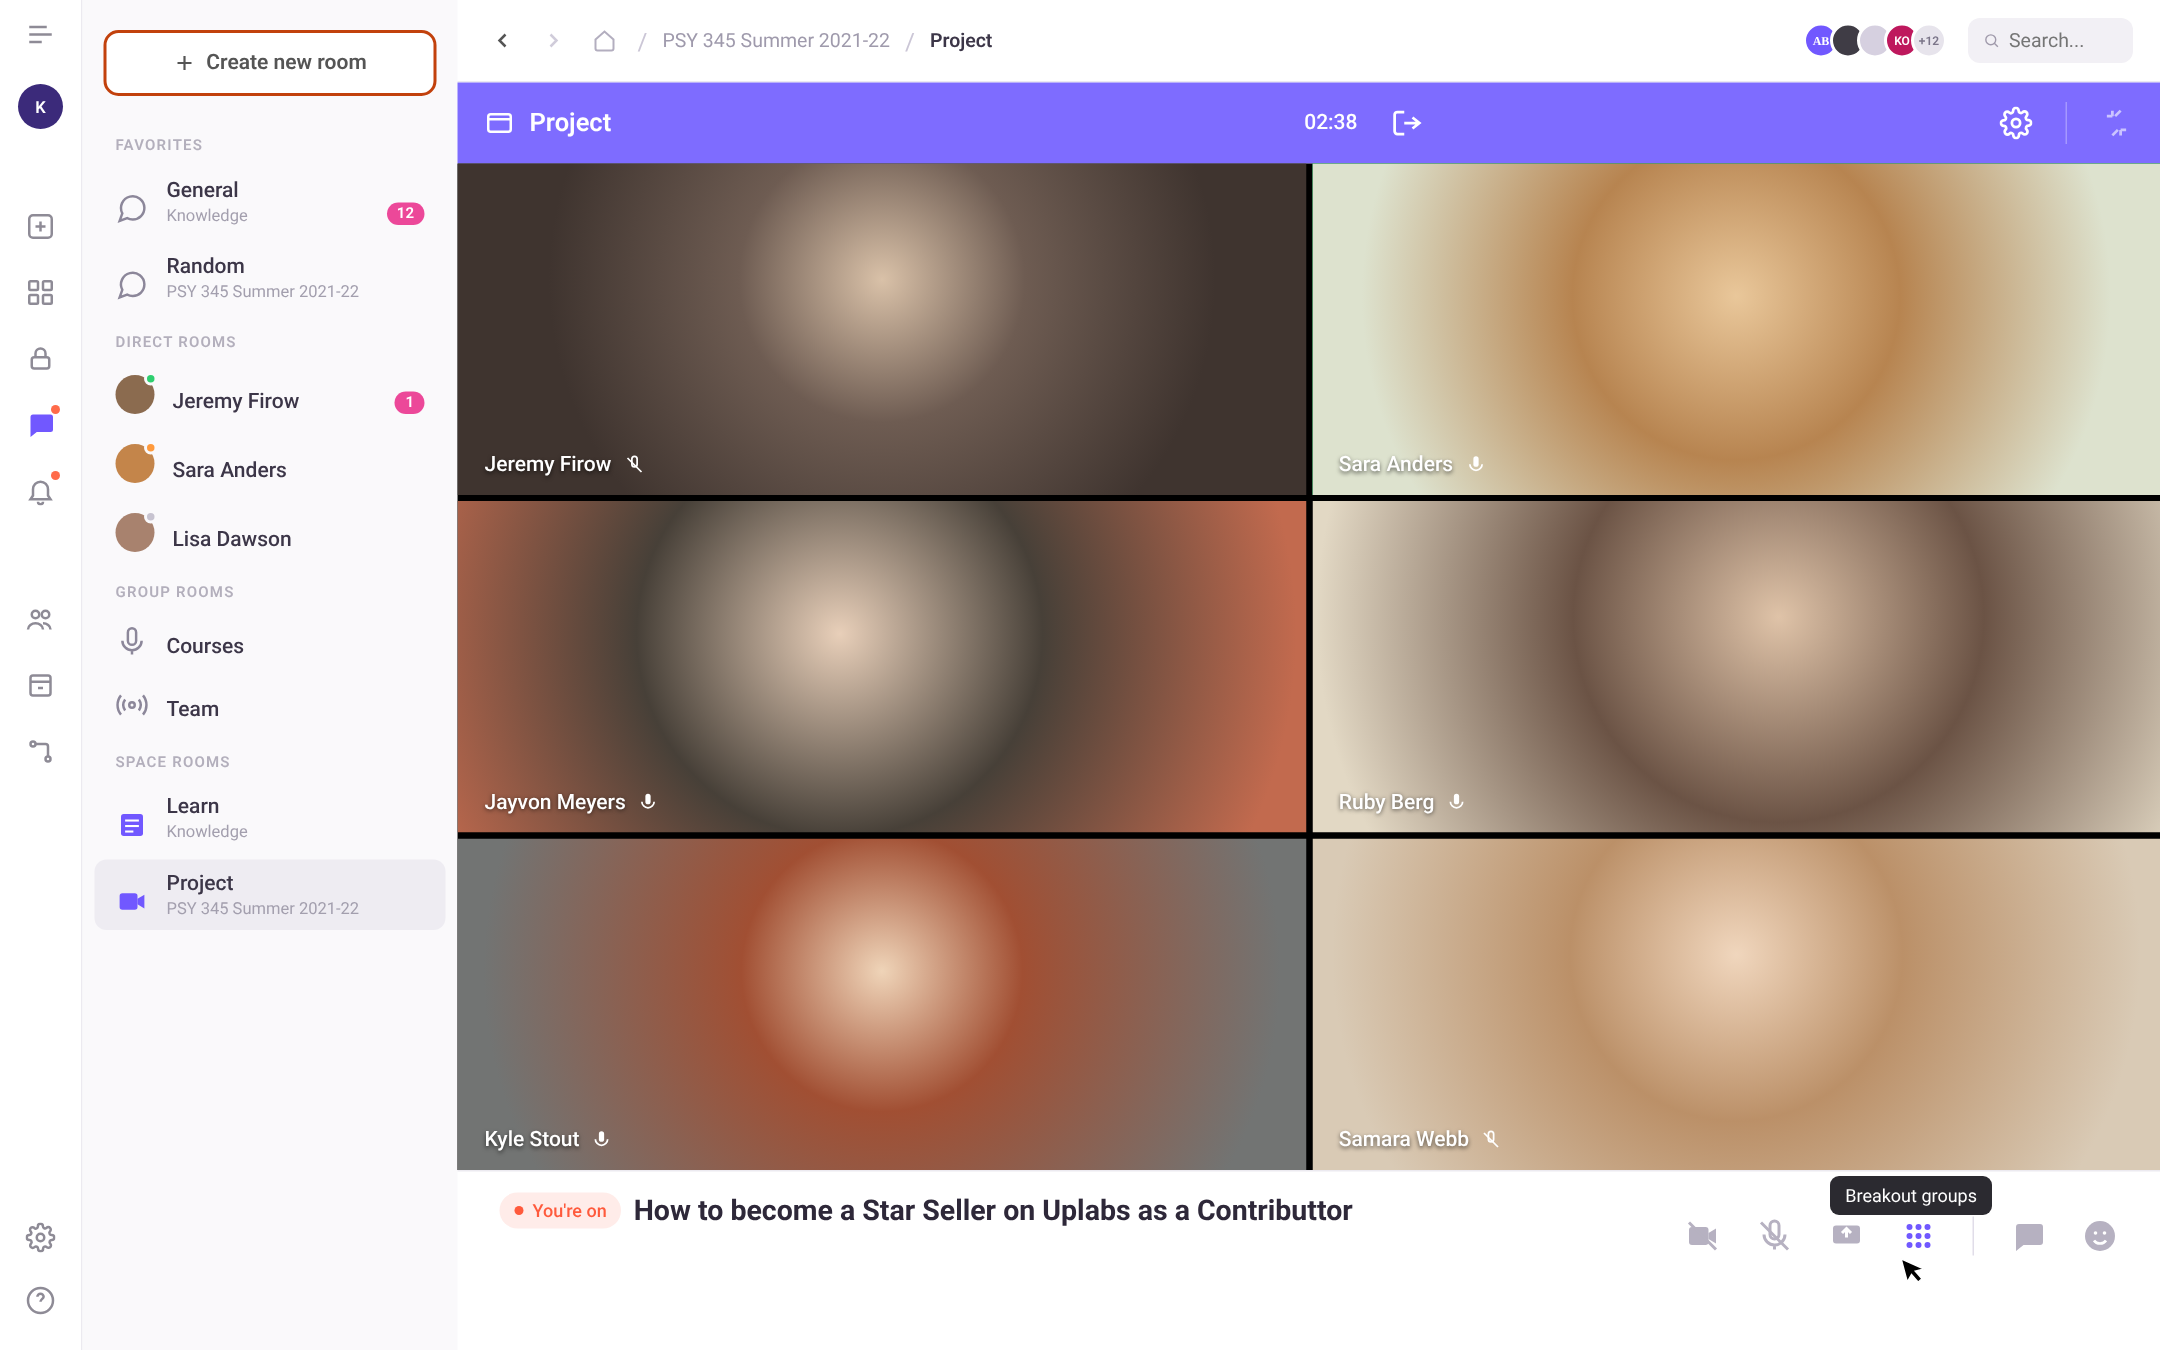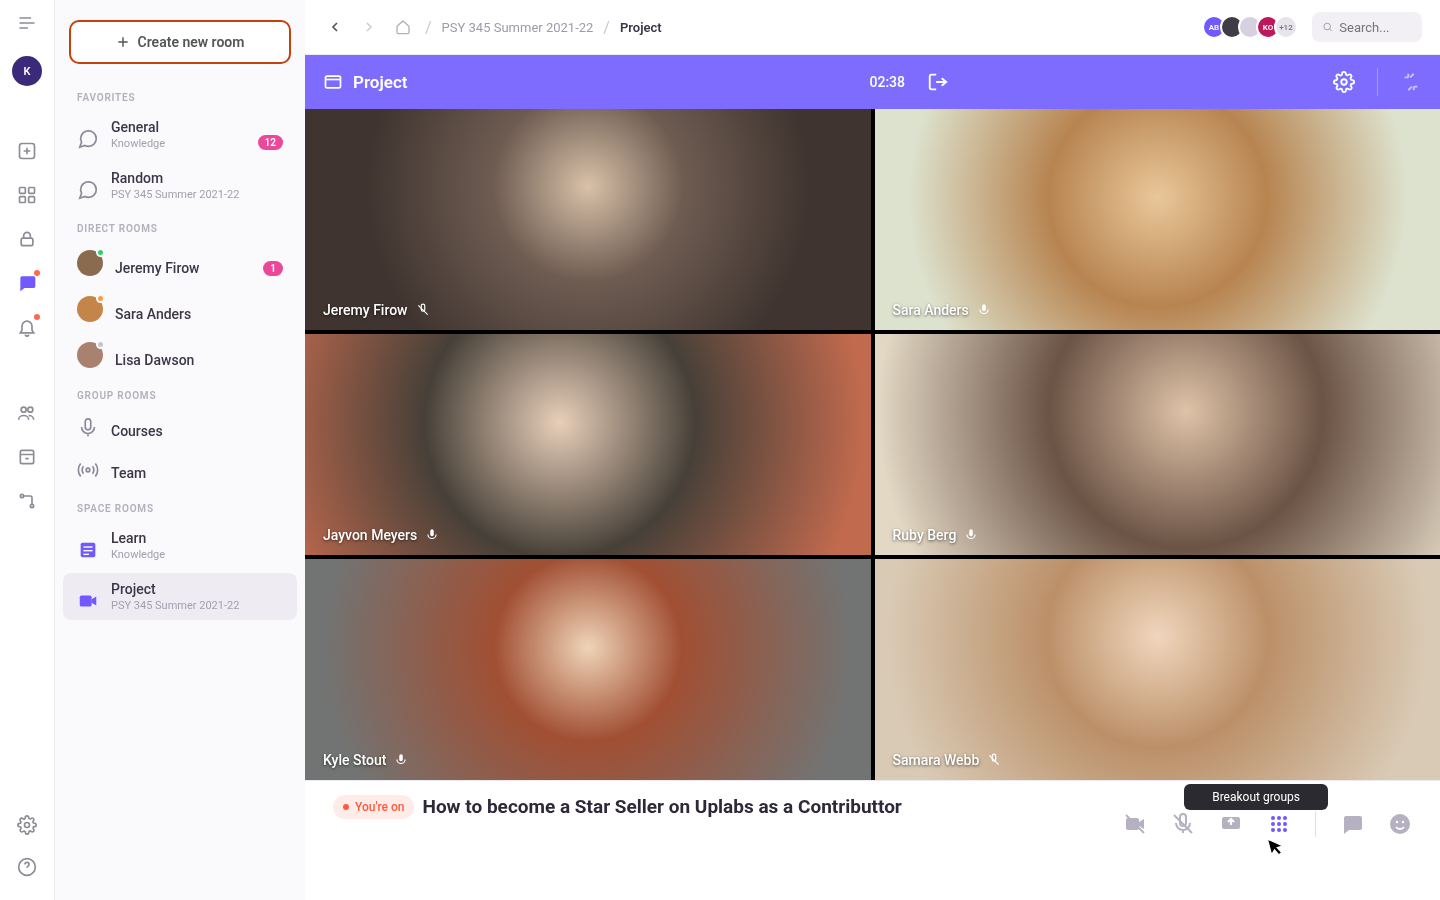--- a/index.html
+++ b/index.html
@@ -38,21 +38,21 @@
 .main { flex:1; display:flex; flex-direction:column; }
 .topbar { height:55px; display:flex; align-items:center; padding:0 18px; gap:10px; border-bottom:1px solid #eceaf0; }
 .nav-arrow { width:24px; height:24px; display:flex; align-items:center; justify-content:center; color:#555; cursor:pointer; }
 .nav-arrow.disabled { color:#d0ccda; }
 .crumb { font-size:13px; color:#9f9aac; cursor:pointer; }
 .crumb.current { color:#3c3648; font-weight:600; }
 .crumb-sep { color:#cbc6d6; }
 .topbar-right { margin-left:auto; display:flex; align-items:center; gap:14px; }
 .avatar-stack { display:flex; }
 .stack-av { width:24px; height:24px; border-radius:50%; border:2px solid #fff; margin-left:-6px; background:#7158ff; color:#fff; font-size:8px; display:flex; align-items:center; justify-content:center; font-weight:600;}
-.stack-av:first-child { margin-left:0; }
+.stack-av:first-child { margin-left:0;font-family:Liberation Serif, serif; }
 .stack-more { width:24px; height:24px; border-radius:50%; border:2px solid #fff; margin-left:-6px; background:#e7e4ec; color:#7b7589; font-size:8px; display:flex; align-items:center; justify-content:center; font-weight:600;}
 .search-box { width:110px; height:30px; background:#f2f0f5; border-radius:8px; display:flex; align-items:center; padding:0 10px; gap:6px; color:#a09aab; font-size:13px;}
 .search-box input { border:none; background:transparent; outline:none; width:100%; font-size:13px; color:#555;}
 
 
 .video-header { height:54px; background:#7e6cff; display:flex; align-items:center; padding:0 18px; color:#fff; gap:14px; border-radius:0; }
 .video-header .title-wrap { display:flex; align-items:center; gap:10px; }
 .video-header .title { font-size:17px; font-weight:600; }
 .video-header .time { margin-left:auto; font-size:14px; font-weight:500; }
 .video-header .vh-icon { width:22px; height:22px; display:flex; align-items:center; justify-content:center; cursor:pointer; color:#fff; }
@@ -69,21 +69,21 @@
 
 
 .footer { height:120px; border-top:1px solid #eceaf0; padding:14px 28px 0; display:flex; flex-direction:row; gap:8px; position:relative; }
 .youre-on { display:inline-flex; align-self:flex-start; align-items:center; gap:6px; background:#ffece9; color:#ff5a3c; font-size:12px; font-weight:500; padding:5px 10px; border-radius:14px;}
 .youre-on .rec { width:6px; height:6px; background:#ff5a3c; border-radius:50%; }
 .lecture-title { font-size:19px; font-weight:700; color:#2e2839; }
 .ctrl-bar { position:absolute; right:28px; top:30px; display:flex; align-items:center; gap:24px; }
 .ctrl-ic { width:24px; height:24px; color:#b6b1c1; cursor:pointer; display:flex; align-items:center; justify-content:center; }
 .ctrl-ic.active { color:#7158ff; }
 .ctrl-sep { width:1px; height:26px; background:#e1dde9; }
-.tooltip { position:absolute; right:112px; top:3px; background:#2b2a30; color:#fff; font-size:12px; padding:6px 28px; border-radius:6px; white-space:nowrap; }
+.tooltip { position:absolute; right:112px; top:3px; background:#2b2a30; color:#fff; font-size:12px; padding:6px 10px; border-radius:6px; white-space:nowrap; }
 .cursor-pointer { position:absolute; right:155px; top:55px; font-size:14px; color:#000; transform: rotate(-15deg); }
 
 
 .t1 .tile-bg { background: radial-gradient(circle at 50% 35%, #d9c1a8 0%, #6e5c52 30%, #3f342f 70%); }
 .t2 .tile-bg { background: radial-gradient(circle at 50% 40%, #e9c79a 0%, #b78450 35%, #dde2ce 80%); }
 .t3 .tile-bg { background: radial-gradient(circle at 45% 40%, #e8cfb9 0%, #474038 40%, #c26a4e 90%); }
 .t4 .tile-bg { background: radial-gradient(circle at 55% 35%, #dfc3a8 0%, #6b5345 40%, #e2d8c4 90%); }
 .t5 .tile-bg { background: radial-gradient(circle at 50% 40%, #efd4b8 0%, #a14f33 30%, #727473 85%); }
 .t6 .tile-bg { background: radial-gradient(circle at 50% 35%, #f0d6bd 0%, #bb9068 35%, #d9cab5 85%); }
 </style>

